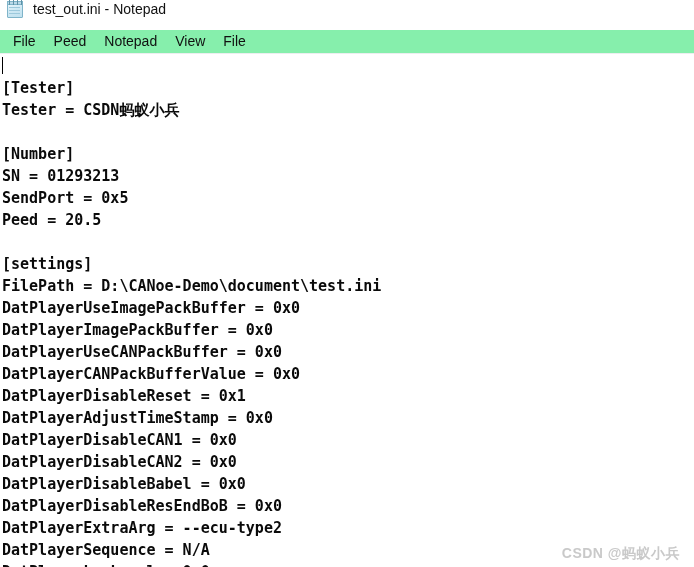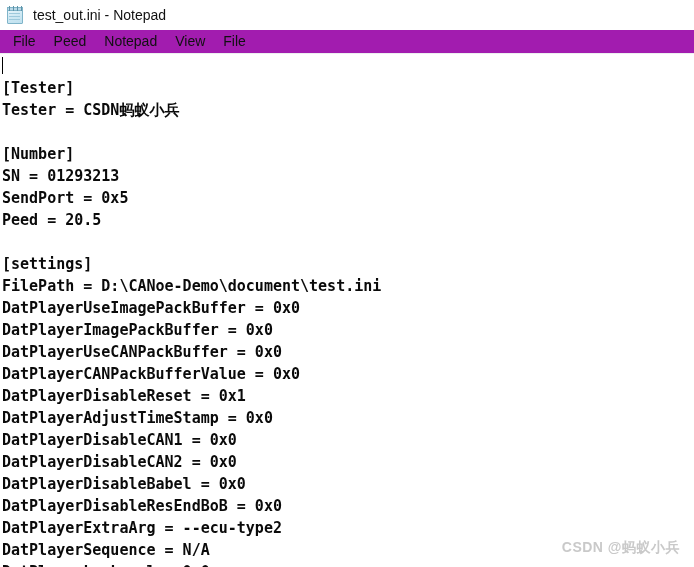--- a/index.html
+++ b/index.html
@@ -24,21 +24,20 @@
     flex-direction: column;
     overflow: hidden;
   }
 
   
   #titlebar {
     height: 30px;
     min-height: 30px;
     background: #ffffff;
     display: flex;
-    align-items: center;
     padding-left: 6px;
     box-sizing: border-box;
   }
   #app-icon {
     width: 19px;
     height: 19px;
     position: relative;
     margin-right: 8px;
     flex: 0 0 auto;
   }
@@ -95,21 +94,21 @@
     font-size: 14px;
     color: #111111;
     line-height: 18px;
     white-space: nowrap;
   }
 
   
   #menubar {
     height: 23px;
     min-height: 23px;
-    background: #a21caf;
+    background: #86efac;
     display: flex;
     align-items: center;
     padding-left: 4px;
     box-sizing: border-box;
   }
   .menu-item {
     font-size: 14px;
     color: #101010;
     padding: 1px 9px 2px 9px;
     line-height: 17px;
@@ -149,21 +148,21 @@
     top: 3px;
     width: 1px;
     height: 17px;
     background: #000000;
   }
 
   
   #watermark {
     position: absolute;
     right: 14px;
-    bottom: 10px;
+    bottom: 4px;
     font-family: "Liberation Sans", sans-serif;
     font-size: 14px;
     color: #c9c9c9;
     letter-spacing: 0.5px;
     white-space: nowrap;
     pointer-events: none;
   }
 </style>
 </head>
 <body>

